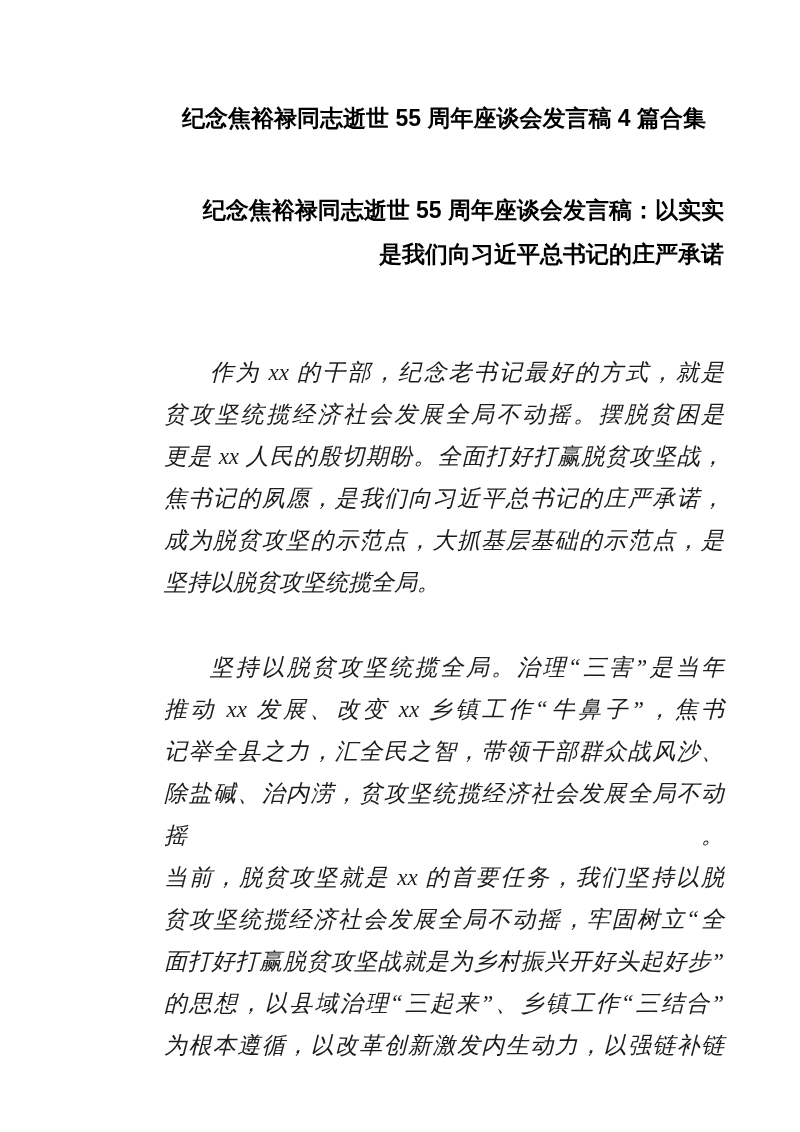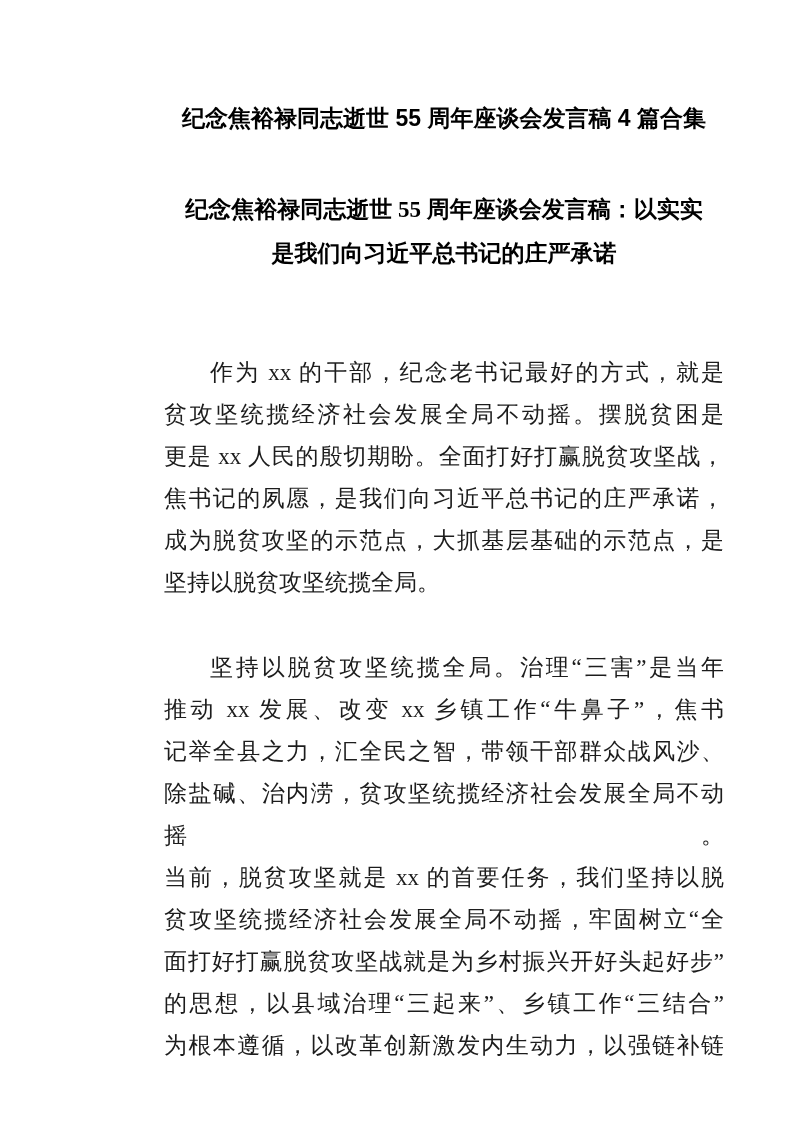--- a/index.html
+++ b/index.html
@@ -26,32 +26,33 @@
     font-family: "Liberation Sans", sans-serif;
     font-weight: bold;
     font-size: 23px;
     line-height: 34px;
     color: #000000;
     text-align: center;
     white-space: nowrap;
   }
   .doc-subtitle {
     margin-top: 53px;
-    font-family: Liberation Serif, serif;
+    font-family: Liberation Sans, sans-serif;
     font-weight: bold;
     font-size: 23px;
     color: #000000;
-    text-align: center;
+    text-align: right;
   }
   .doc-subtitle .h-line {
     line-height: 44px;
     white-space: nowrap;
   }
   .doc-body {
     font-size: 23px;
+    font-style: italic;
   }
   .para {
     margin: 0;
   }
   .para-1 { margin-top: 76px; }
   .para-gap { margin-top: 43px; }
   .para .line {
     line-height: 42px;
     text-align: justify;
     text-align-last: justify;

